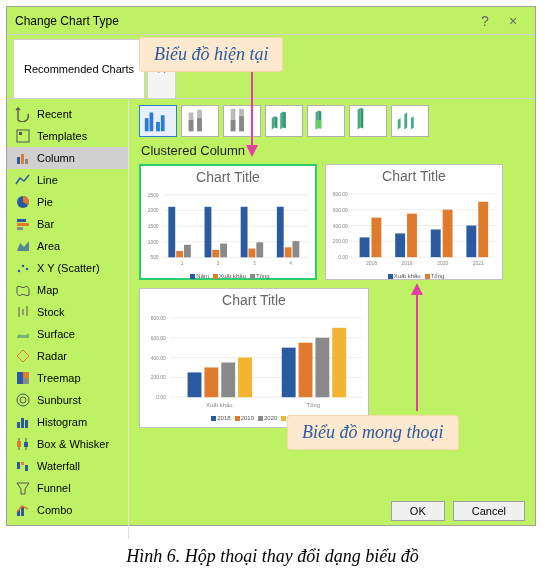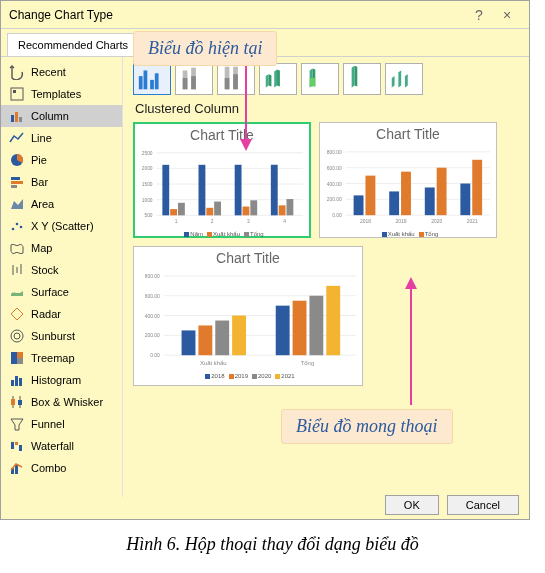--- a/index.html
+++ b/index.html
@@ -1,26 +1,26 @@
 <!DOCTYPE html>
 <html><head>
 <meta charset="utf-8">
 <style>
   * { box-sizing: border-box; margin: 0; padding: 0; }
   body { font-family: "Segoe UI", Arial, sans-serif; font-size: 11px; background: #fff; width: 545px; }
   .caption { text-align: center; font-style: italic; font-family: "Times New Roman", serif; font-size: 18px; padding: 14px 0 8px; }
 
-  .dialog { width: 530px; height: 520px; border: 1px solid #a0a0a0; background: #fef9c3; position: relative; }
+  .dialog { width: 530px; height: 520px; border: 1px solid #a0a0a0; background: #bef264; margin: 6px; position: relative; }
 
   .titlebar { display: flex; align-items: center; height: 28px; padding: 0 8px; border-bottom: 1px solid #d0d0d0; }
   .titlebar .title { flex: 1; font-size: 12px; }
   .titlebar .winbtn { width: 28px; text-align: center; font-size: 14px; color: #666; }
 
   .tabs-row { display: flex; align-items: flex-end; padding: 4px 6px 0 6px; border-bottom: 1px solid #d0d0d0; }
-  .tab { padding: 5px 10px; font-size: 11px; border: 1px solid #d0d0d0; border-bottom: none; background: #fff; margin-right: 2px; }
+  .tab { padding: 23px 10px; font-size: 11px; border: 1px solid #d0d0d0; border-bottom: none; background: #fff; margin-right: 2px; }
   .tab.inactive { background: #f4f4f4; color: #888; }
 
   .body { display: flex; height: 440px; }
   .sidebar { width: 122px; border-right: 1px solid #e0e0e0; padding-top: 4px; overflow: hidden; }
   .side-item { display: flex; align-items: center; gap: 6px; padding: 3px 8px; cursor: default; }
   .side-item.selected { background: #d0d0d0; }
   .side-item .ic { width: 16px; height: 16px; display: inline-flex; align-items: center; justify-content: center; }
   .side-item .lbl { font-size: 11px; white-space: nowrap; }
 
   .main { flex: 1; padding: 6px 8px 8px 10px; overflow: hidden; position: relative; }
@@ -189,35 +189,35 @@
           <span class="ic">
             <svg viewBox="0 0 16 16">
               <polygon points="8,2 14,8 8,14 2,8" fill="none" stroke="#e07b2e"></polygon>
             </svg>
           </span>
           <span class="lbl">Radar</span>
         </div>
       <div class="side-item">
           <span class="ic">
             <svg viewBox="0 0 16 16">
-              <circle cx="8" cy="8" r="6" fill="none" stroke="#555"></circle>
-              <circle cx="8" cy="8" r="3" fill="none" stroke="#555"></circle>
-            </svg>
-          </span>
-          <span class="lbl">Sunburst</span>
-        </div>
-      <div class="side-item">
-          <span class="ic">
-            <svg viewBox="0 0 16 16">
               <rect x="2" y="2" width="6" height="12" fill="#2b5aa0"></rect>
               <rect x="8" y="2" width="6" height="6" fill="#e07b2e"></rect>
               <rect x="8" y="8" width="6" height="6" fill="#8a8a8a"></rect>
             </svg>
           </span>
           <span class="lbl">Treemap</span>
+        </div>
+      <div class="side-item">
+          <span class="ic">
+            <svg viewBox="0 0 16 16">
+              <circle cx="8" cy="8" r="6" fill="none" stroke="#555"></circle>
+              <circle cx="8" cy="8" r="3" fill="none" stroke="#555"></circle>
+            </svg>
+          </span>
+          <span class="lbl">Sunburst</span>
         </div>
       <div class="side-item">
           <span class="ic">
             <svg viewBox="0 0 16 16">
               <rect x="2" y="8" width="3" height="6" fill="#2b5aa0"></rect>
               <rect x="6" y="4" width="3" height="10" fill="#2b5aa0"></rect>
               <rect x="10" y="6" width="3" height="8" fill="#2b5aa0"></rect>
             </svg>
           </span>
           <span class="lbl">Histogram</span>
@@ -229,34 +229,34 @@
               <rect x="2" y="5" width="4" height="6" fill="#e07b2e"></rect>
               <line x1="11" y1="2" x2="11" y2="14" stroke="#555"></line>
               <rect x="9" y="6" width="4" height="5" fill="#2b5aa0"></rect>
             </svg>
           </span>
           <span class="lbl">Box &amp; Whisker</span>
         </div>
       <div class="side-item">
           <span class="ic">
             <svg viewBox="0 0 16 16">
-              <polygon points="2,3 14,3 10,9 10,14 6,14 6,9" fill="none" stroke="#555"></polygon>
-            </svg>
-          </span>
-          <span class="lbl">Funnel</span>
-        </div>
-      <div class="side-item">
-          <span class="ic">
-            <svg viewBox="0 0 16 16">
               <rect x="2" y="4" width="3" height="7" fill="#2b5aa0"></rect>
               <rect x="6" y="4" width="3" height="3" fill="#e07b2e"></rect>
               <rect x="10" y="7" width="3" height="6" fill="#2b5aa0"></rect>
             </svg>
           </span>
           <span class="lbl">Waterfall</span>
+        </div>
+      <div class="side-item">
+          <span class="ic">
+            <svg viewBox="0 0 16 16">
+              <polygon points="2,3 14,3 10,9 10,14 6,14 6,9" fill="none" stroke="#555"></polygon>
+            </svg>
+          </span>
+          <span class="lbl">Funnel</span>
         </div>
       <div class="side-item">
           <span class="ic">
             <svg viewBox="0 0 16 16">
               <rect x="2" y="8" width="3" height="6" fill="#2b5aa0"></rect>
               <rect x="6" y="5" width="3" height="9" fill="#2b5aa0"></rect>
               <polyline points="2,10 7,4 13,7" fill="none" stroke="#e07b2e" stroke-width="1.5"></polyline>
             </svg>
           </span>
           <span class="lbl">Combo</span>

